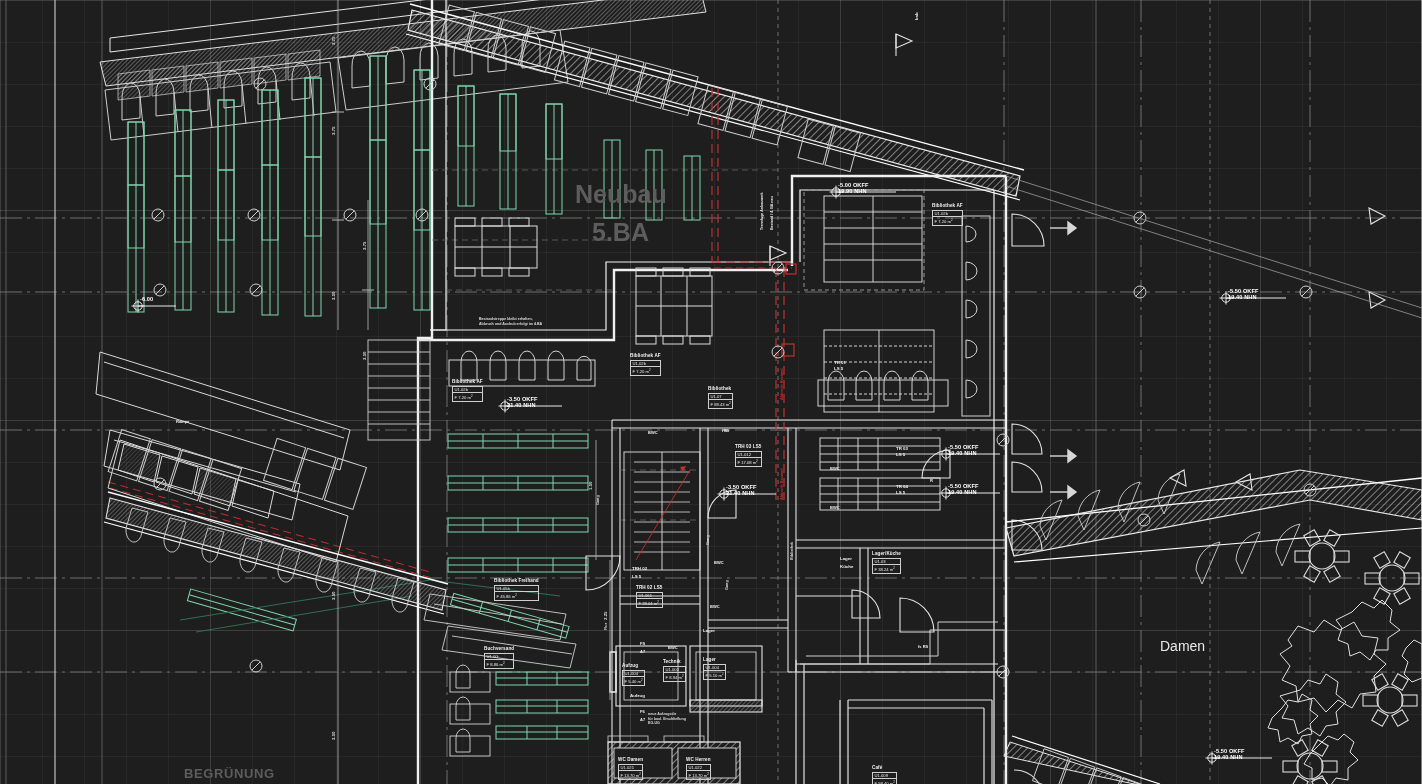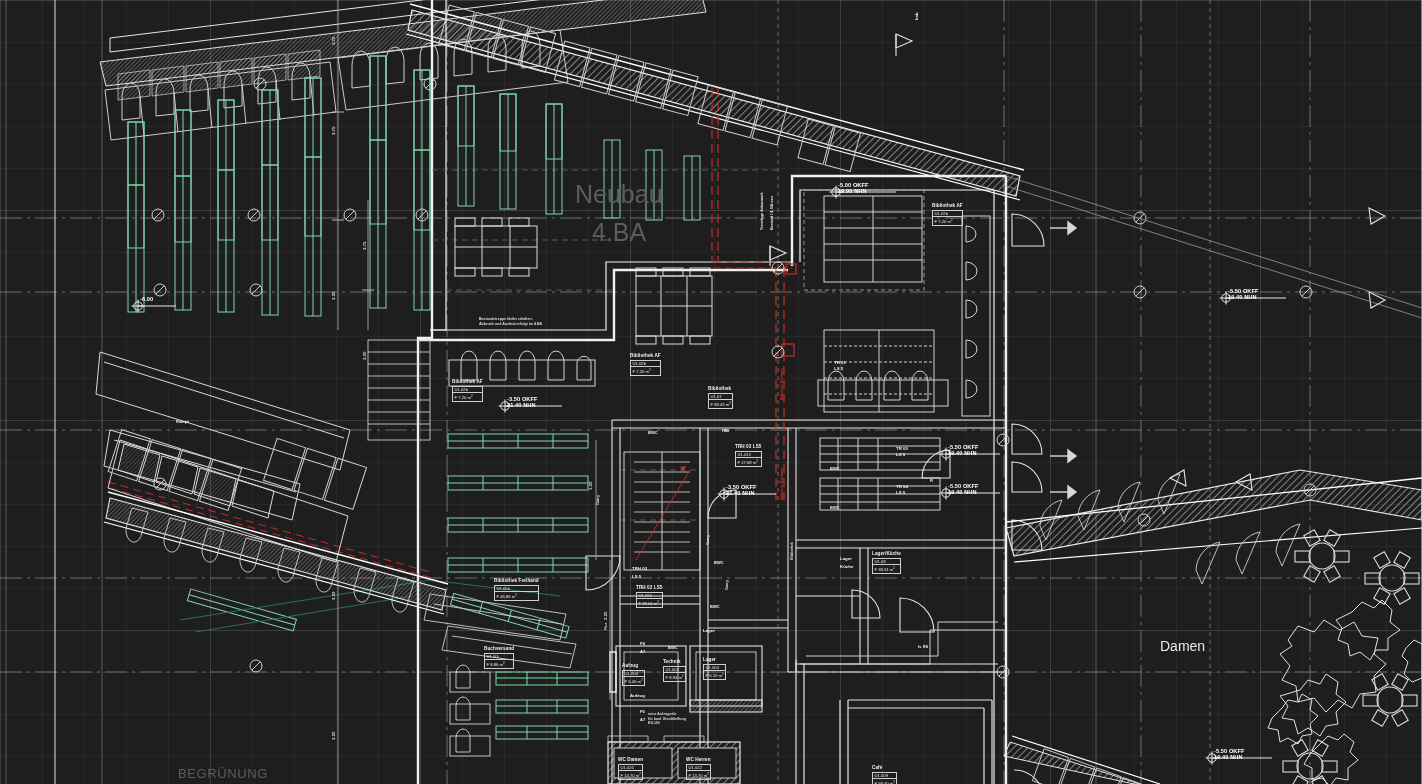--- a/index.html
+++ b/index.html
@@ -31,21 +31,21 @@
   .roomtag .rt-name{font-size:4.6px;font-weight:bold;letter-spacing:.1px;color:#f2f2f2;line-height:6px;}
   .roomtag .rt-box{border:.6px solid #cfcfcf;margin-top:.5px;}
   .roomtag .rt-r{font-size:4.2px;color:#e6e6e6;padding:.4px 1.5px;line-height:5.2px;border-bottom:.6px solid #cfcfcf;}
   .roomtag .rt-r:last-child{border-bottom:none;}
 
   
   .elev{position:absolute;}
   .elev .e-t1{font-size:5.6px;font-weight:bold;color:#ffffff;line-height:6.4px;letter-spacing:.1px;}
   .elev .e-t2{font-size:5.6px;font-weight:bold;color:#ffffff;line-height:6.4px;letter-spacing:.1px;}
 
-  .ghost{color:#5d5d5d;font-weight:normal;}
+  .ghost{color:#5d5d5d;font-weight:bold;}
   .note{font-size:3.6px;color:#dcdcdc;line-height:4.6px;font-weight:bold;}
   .tiny{font-size:4.2px;color:#ededed;font-weight:bold;}
   .vert{transform-origin:0 0;}
 </style>
 </head>
 <body>
 
 <div id="stage">
 
   <div class="grid-minor"></div>
@@ -731,22 +731,22 @@
       <use href="#elevCross" x="836" y="192"></use>
       <use href="#elevCross" x="1226" y="298"></use>
       <use href="#elevCross" x="946" y="454"></use>
       <use href="#elevCross" x="946" y="493"></use>
       <use href="#elevCross" x="724" y="494"></use>
       <use href="#elevCross" x="1212" y="758"></use>
     </g>
   </svg>
 
   <div class="lbl ghost" style="left:575px;top:180px;font-size:25px;">Neubau</div>
-  <div class="lbl ghost" style="left:592px;top:218px;font-size:25px;">4.BA</div>
-  <div class="lbl ghost" style="left:178px;top:766px;font-size:13px;letter-spacing:.6px;">BEGRÜNUNG</div>
+  <div class="lbl ghost" style="left:592px;top:218px;font-size:25px;">5.BA</div>
+  <div class="lbl ghost" style="left:184px;top:766px;font-size:13px;letter-spacing:.6px;">BEGRÜNUNG</div>
   <div class="lbl" style="left:1160px;top:638px;font-size:14px;color:#e9e9e9;">Damen</div>
 
   <div id="elev-layer">
       <div class="elev" style="left: 140px; top: 296px;">
         <div class="e-t1">-6.00</div>
       </div>
       <div class="elev" style="left: 507px; top: 396px;">
         <div class="e-t1">-3.50 OKFF</div>
         <div class="e-t2">21.40 NHN</div>
       </div>

